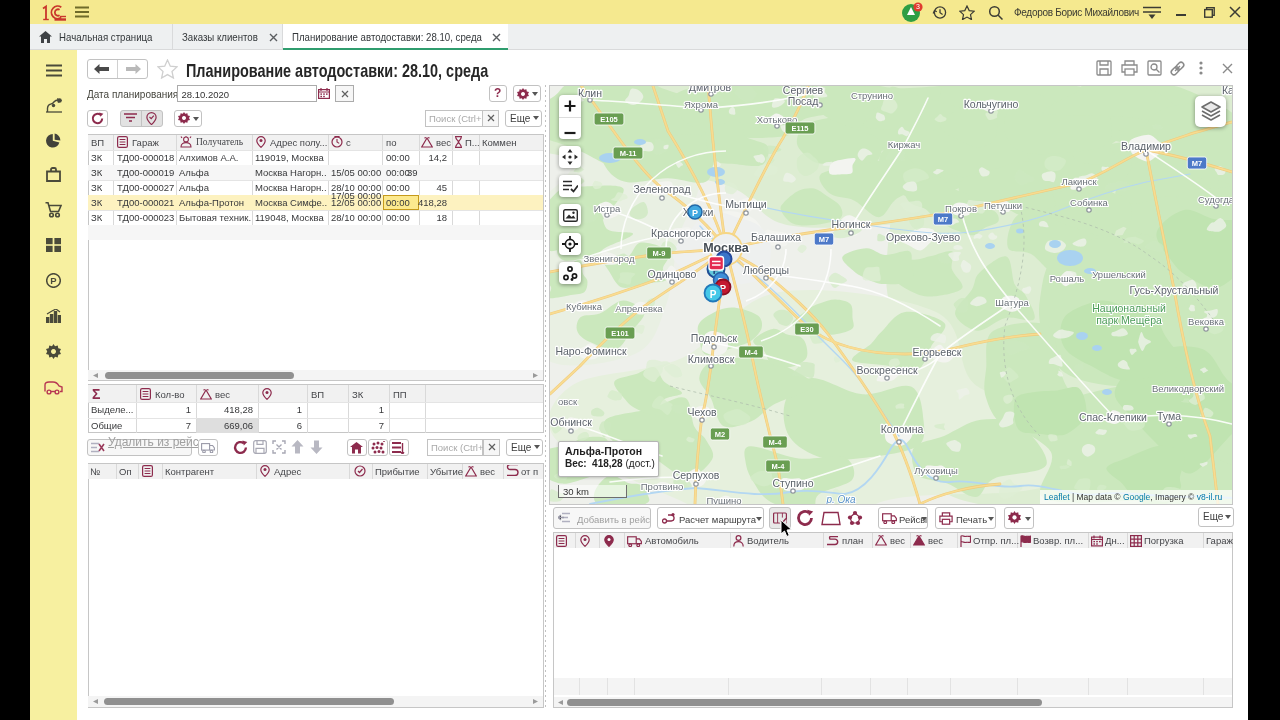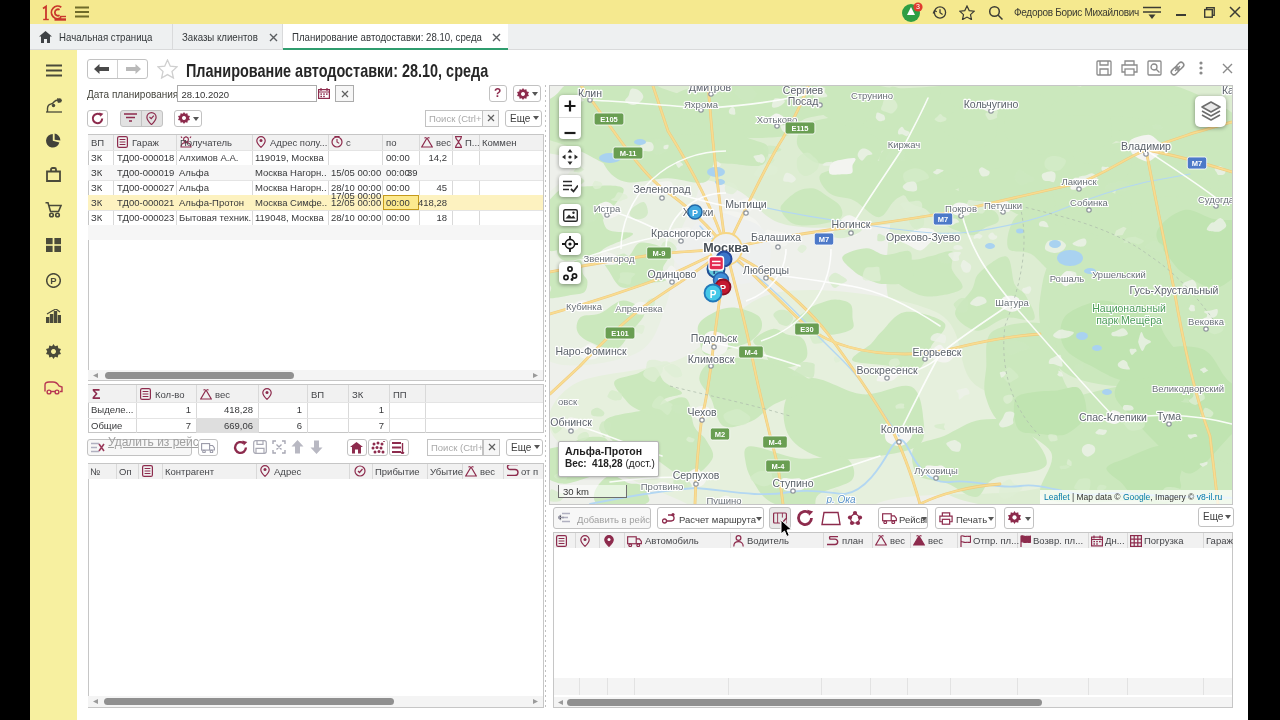--- a/index.html
+++ b/index.html
@@ -329,21 +329,21 @@
           </g>
         </svg>
         <div class="hdr" style="left:102px;top:137px;">Гараж</div>
         <svg class="abs" style="left:150px;top:136px" width="12" height="12" viewBox="0 0 12 12">
           <g fill="none" stroke="#8d2b4d" stroke-width="1.1">
             <circle cx="6" cy="3.4" r="2.4"></circle>
             <path d="M1 11 c0-3 2.2-4.4 5-4.4 s5 1.4 5 4.4 Z"></path>
             <path d="M2 2 L1 0.5 M10 2 L11 0.5 M6 0.8 V0"></path>
           </g>
         </svg>
-        <div class="hdr" style="left:150px;top:137px;">Получатель</div>
+        <div class="hdr" style="left:166px;top:137px;font-family:Liberation Serif, serif;">Получатель</div>
         <svg class="abs" style="left:226px;top:136px" width="10" height="12" viewBox="0 0 10 12">
           <path d="M5 0.6 a4.2 4.2 0 0 1 4.2 4.2 c0 2.8-4.2 6.6-4.2 6.6 s-4.2-3.8-4.2-6.6 A4.2 4.2 0 0 1 5 0.6 Z" fill="none" stroke="#8d2b4d" stroke-width="1.2"></path>
           <circle cx="5" cy="4.6" r="1.5" fill="#8d2b4d" stroke="none"></circle>
         </svg>
         <div class="hdr" style="left:240px;top:137px;">Адрес полу...</div>
         <svg class="abs" style="left:301px;top:136px" width="12" height="12" viewBox="0 0 12 12">
           <circle cx="6" cy="6" r="5" fill="none" stroke="#8d2b4d" stroke-width="1.2"></circle>
           <path d="M6 3 V6 L8.2 7.4" fill="none" stroke="#8d2b4d" stroke-width="1.1"></path>
           <path d="M3.5 1 A 5.5 5.5 0 0 1 8.5 1" fill="none" stroke="#8d2b4d" stroke-width="1.6"></path>
         </svg>

